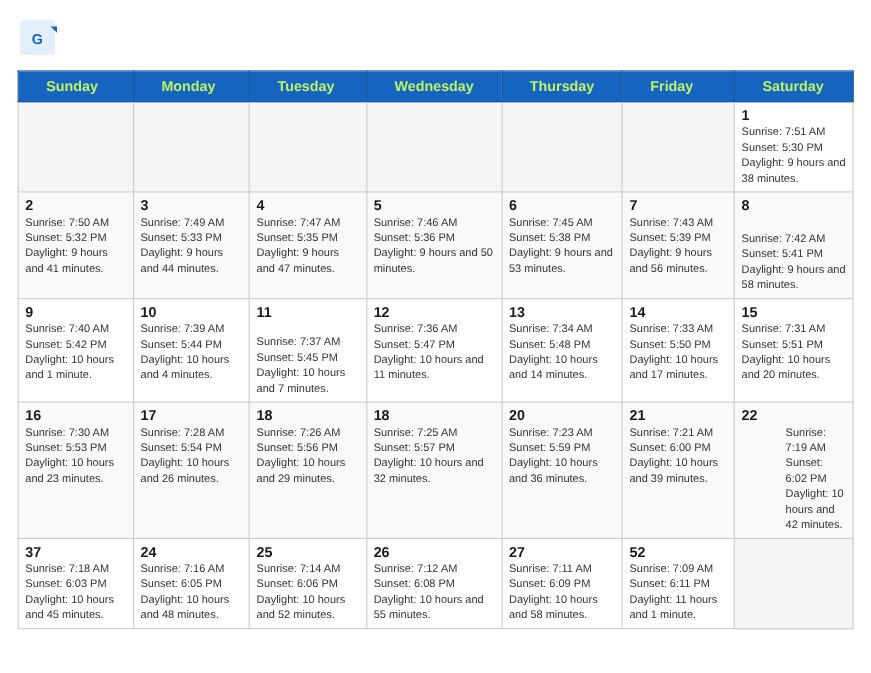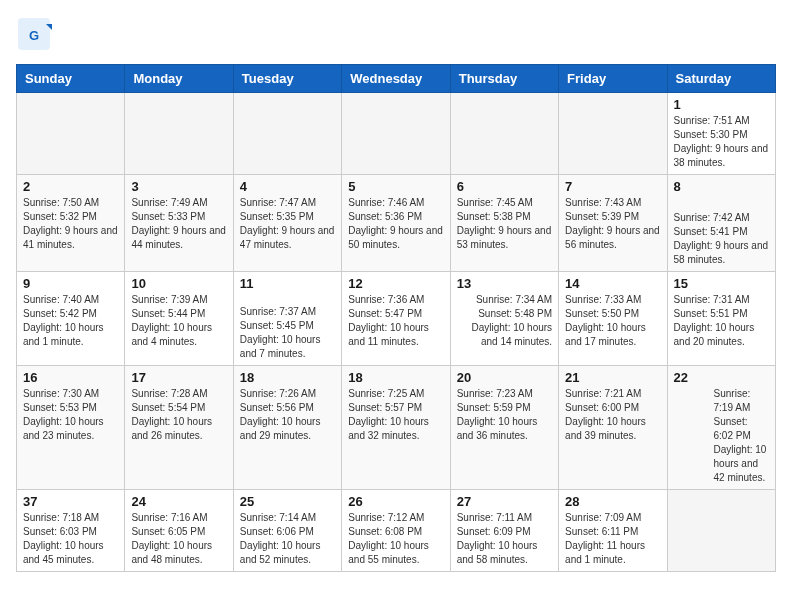--- a/index.html
+++ b/index.html
@@ -40,24 +40,24 @@
       font-weight: normal;
       color: #333;
     }
     .calendar {
       width: 100%;
       border-collapse: collapse;
       border: 1px solid #ccc;
     }
     .calendar thead tr th {
       background: #1565c0;
-      color: #ffffff;
+      color: #bef264;
       font-size: 13px;
       font-weight: bold;
-      padding: 6px 8px;
+      padding: 6px 25px;
       text-align: left;
       border: 1px solid #1255a0;
     }
     .calendar tbody tr td {
       vertical-align: top;
       border: 1px solid #ccc;
       padding: 4px 6px;
       font-size: 10.5px;
       color: #333;
       width: calc(100% / 7);
@@ -198,21 +198,21 @@
 Daylight: 10 hours and 7 minutes.</div>
         </td>
         <td>
           <span class="day-num">12</span>
           <div class="day-info" style="white-space: pre-line;">Sunrise: 7:36 AM
 Sunset: 5:47 PM
 Daylight: 10 hours and 11 minutes.</div>
         </td>
         <td>
           <span class="day-num">13</span>
-          <div class="day-info" style="white-space: pre-line; text-align: right;">Sunrise: 7:34 AM
+          <div class="day-info" style="white-space: pre-line;">Sunrise: 7:34 AM
 Sunset: 5:48 PM
 Daylight: 10 hours and 14 minutes.</div>
         </td>
         <td>
           <span class="day-num">14</span>
           <div class="day-info" style="white-space: pre-line;">Sunrise: 7:33 AM
 Sunset: 5:50 PM
 Daylight: 10 hours and 17 minutes.</div>
         </td>
         <td>
@@ -291,21 +291,21 @@
 Sunset: 6:08 PM
 Daylight: 10 hours and 55 minutes.</div>
         </td>
         <td>
           <span class="day-num">27</span>
           <div class="day-info" style="white-space: pre-line;">Sunrise: 7:11 AM
 Sunset: 6:09 PM
 Daylight: 10 hours and 58 minutes.</div>
         </td>
         <td>
-          <span class="day-num">28</span>
+          <span class="day-num">52</span>
           <div class="day-info" style="white-space: pre-line;">Sunrise: 7:09 AM
 Sunset: 6:11 PM
 Daylight: 11 hours and 1 minute.</div>
         </td>
         <td class="empty-cell"></td>
       </tr>
     </tbody>
 </table>
 
 </body></html>

